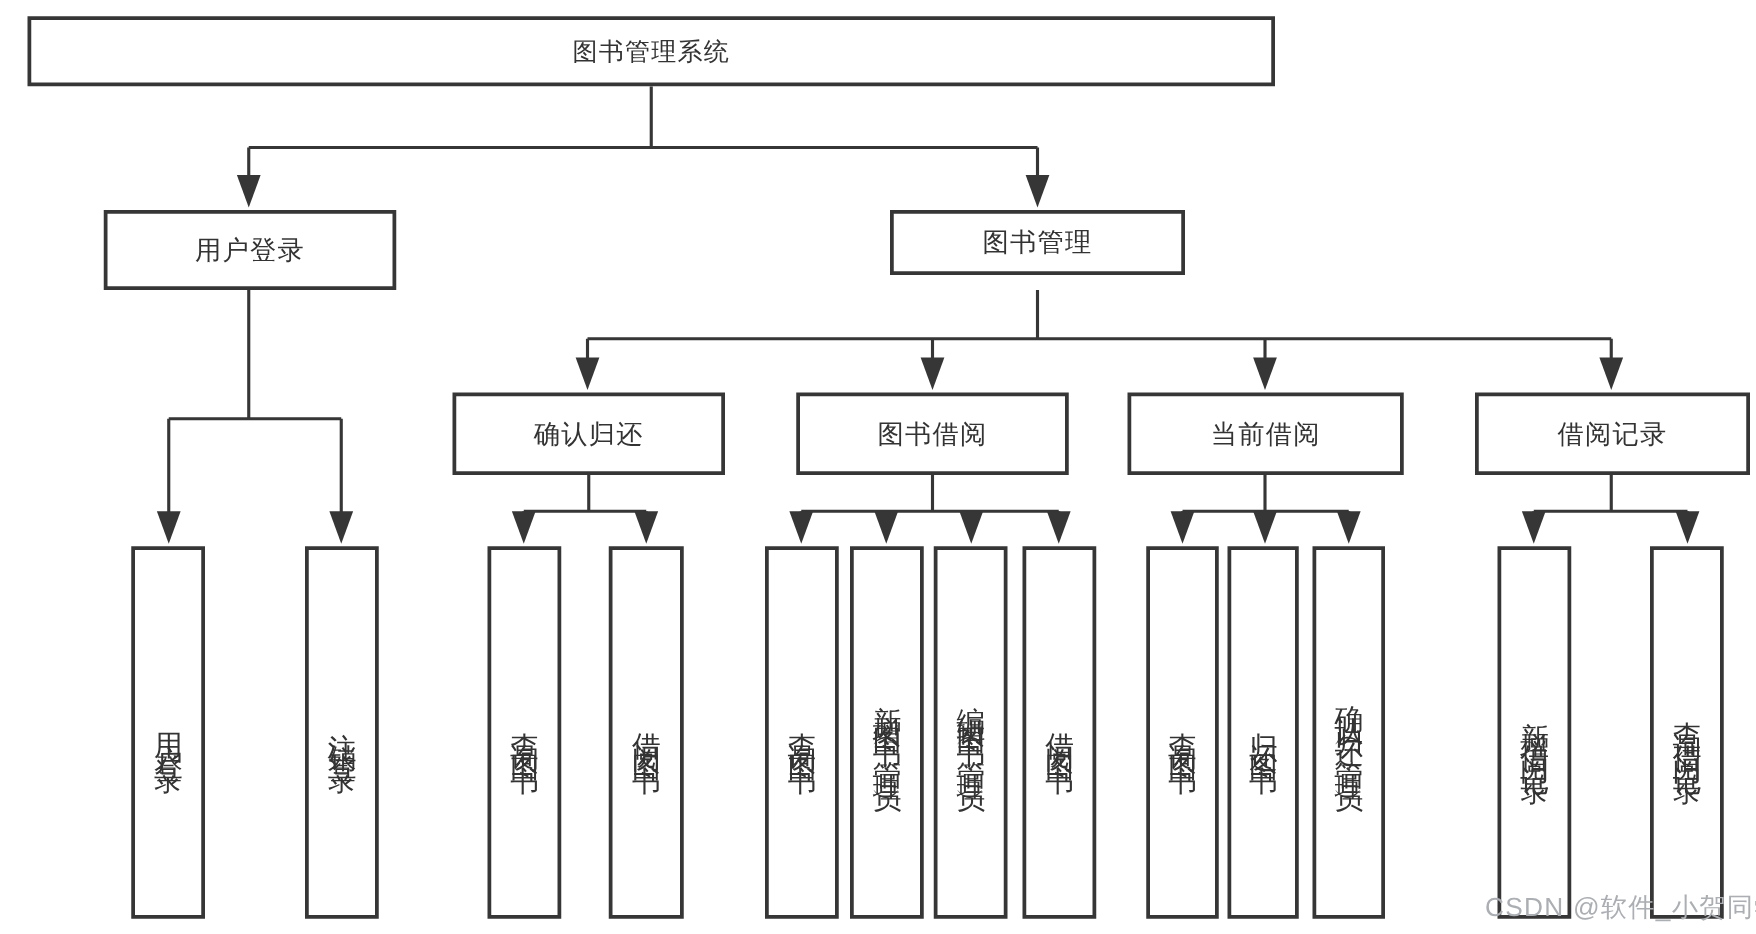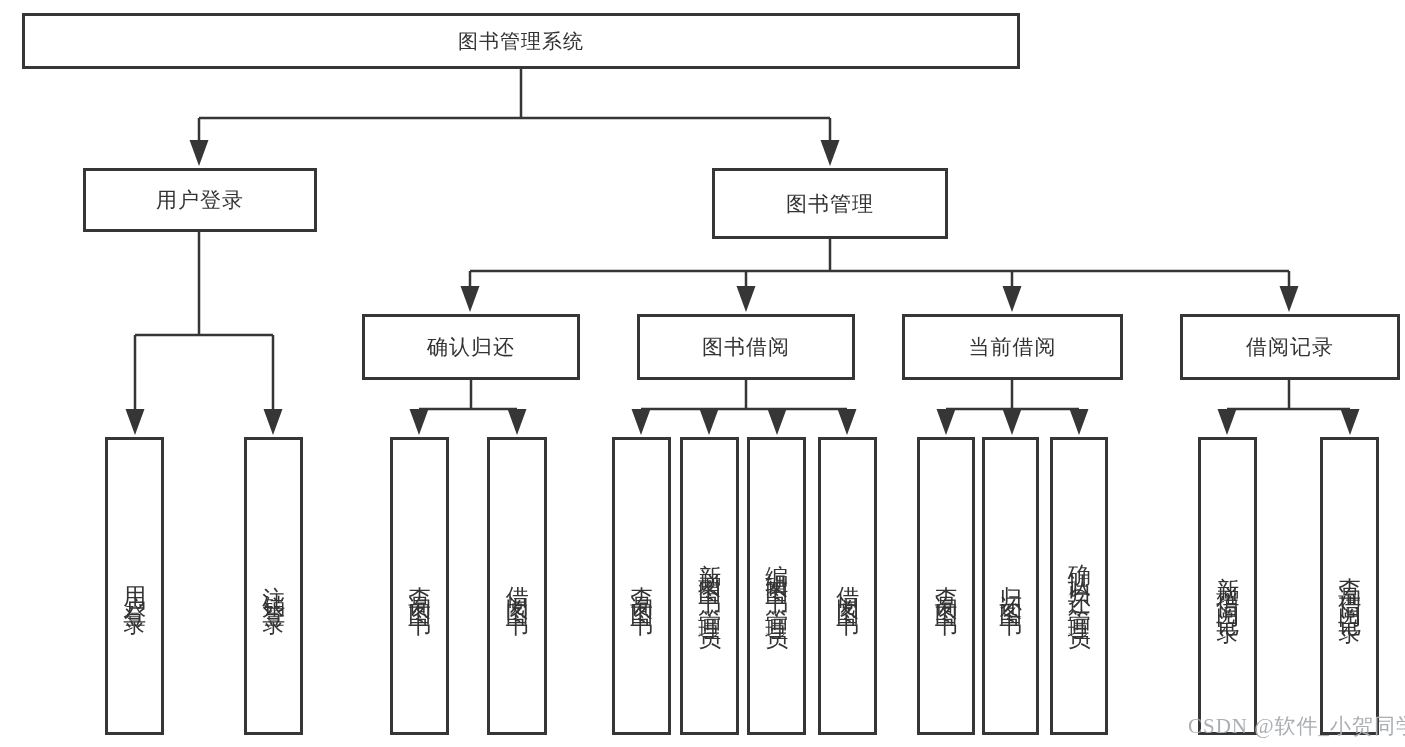--- a/index.html
+++ b/index.html
@@ -1,18 +1,18 @@
 <!DOCTYPE html>
 <html><head>
 <meta charset="utf-8">
 <style>
   html,body { margin:0; padding:0; background:#ffffff; }
   .stage {
     position:relative; width:1405px; height:747px; background:#ffffff;
-    font-family:Liberation Serif, serif; color:#333333; overflow:hidden;
+    font-family:Liberation Sans, sans-serif; color:#333333; overflow:hidden;
   }
   .wires { position:absolute; left:0; top:0; width:1405px; height:747px; z-index:1; }
   .box {
     position:absolute; background:#ffffff; border:3px solid #363636;
     box-sizing:border-box; display:flex; align-items:center; justify-content:center;
     z-index:2;
   }
   .box.h span { font-size:21px; letter-spacing:1px; white-space:nowrap; }
   .box.title span { font-size:20px; }
   .box.v span {
@@ -62,21 +62,21 @@
     </g>
   </svg>
 
   <div class="box h title" style="left:22px; top:13px; width:998px; height:56px;">
     <span>图书管理系统</span>
   </div>
 
   <div class="box h" style="left:83px; top:168px; width:234px; height:64px;">
     <span>用户登录</span>
   </div>
-  <div class="box h" style="left:712px; top:168px; width:236px; height:71px;">
+  <div class="box h" style="left:712px; top:168px; width:236px; height:52px;">
     <span>图书管理</span>
   </div>
 
   <div class="box h" style="left:362px; top:314px; width:218px; height:66px;">
     <span>确认归还</span>
   </div>
   <div class="box h" style="left:637px; top:314px; width:218px; height:66px;">
     <span>图书借阅</span>
   </div>
   <div class="box h" style="left:902px; top:314px; width:221px; height:66px;">

